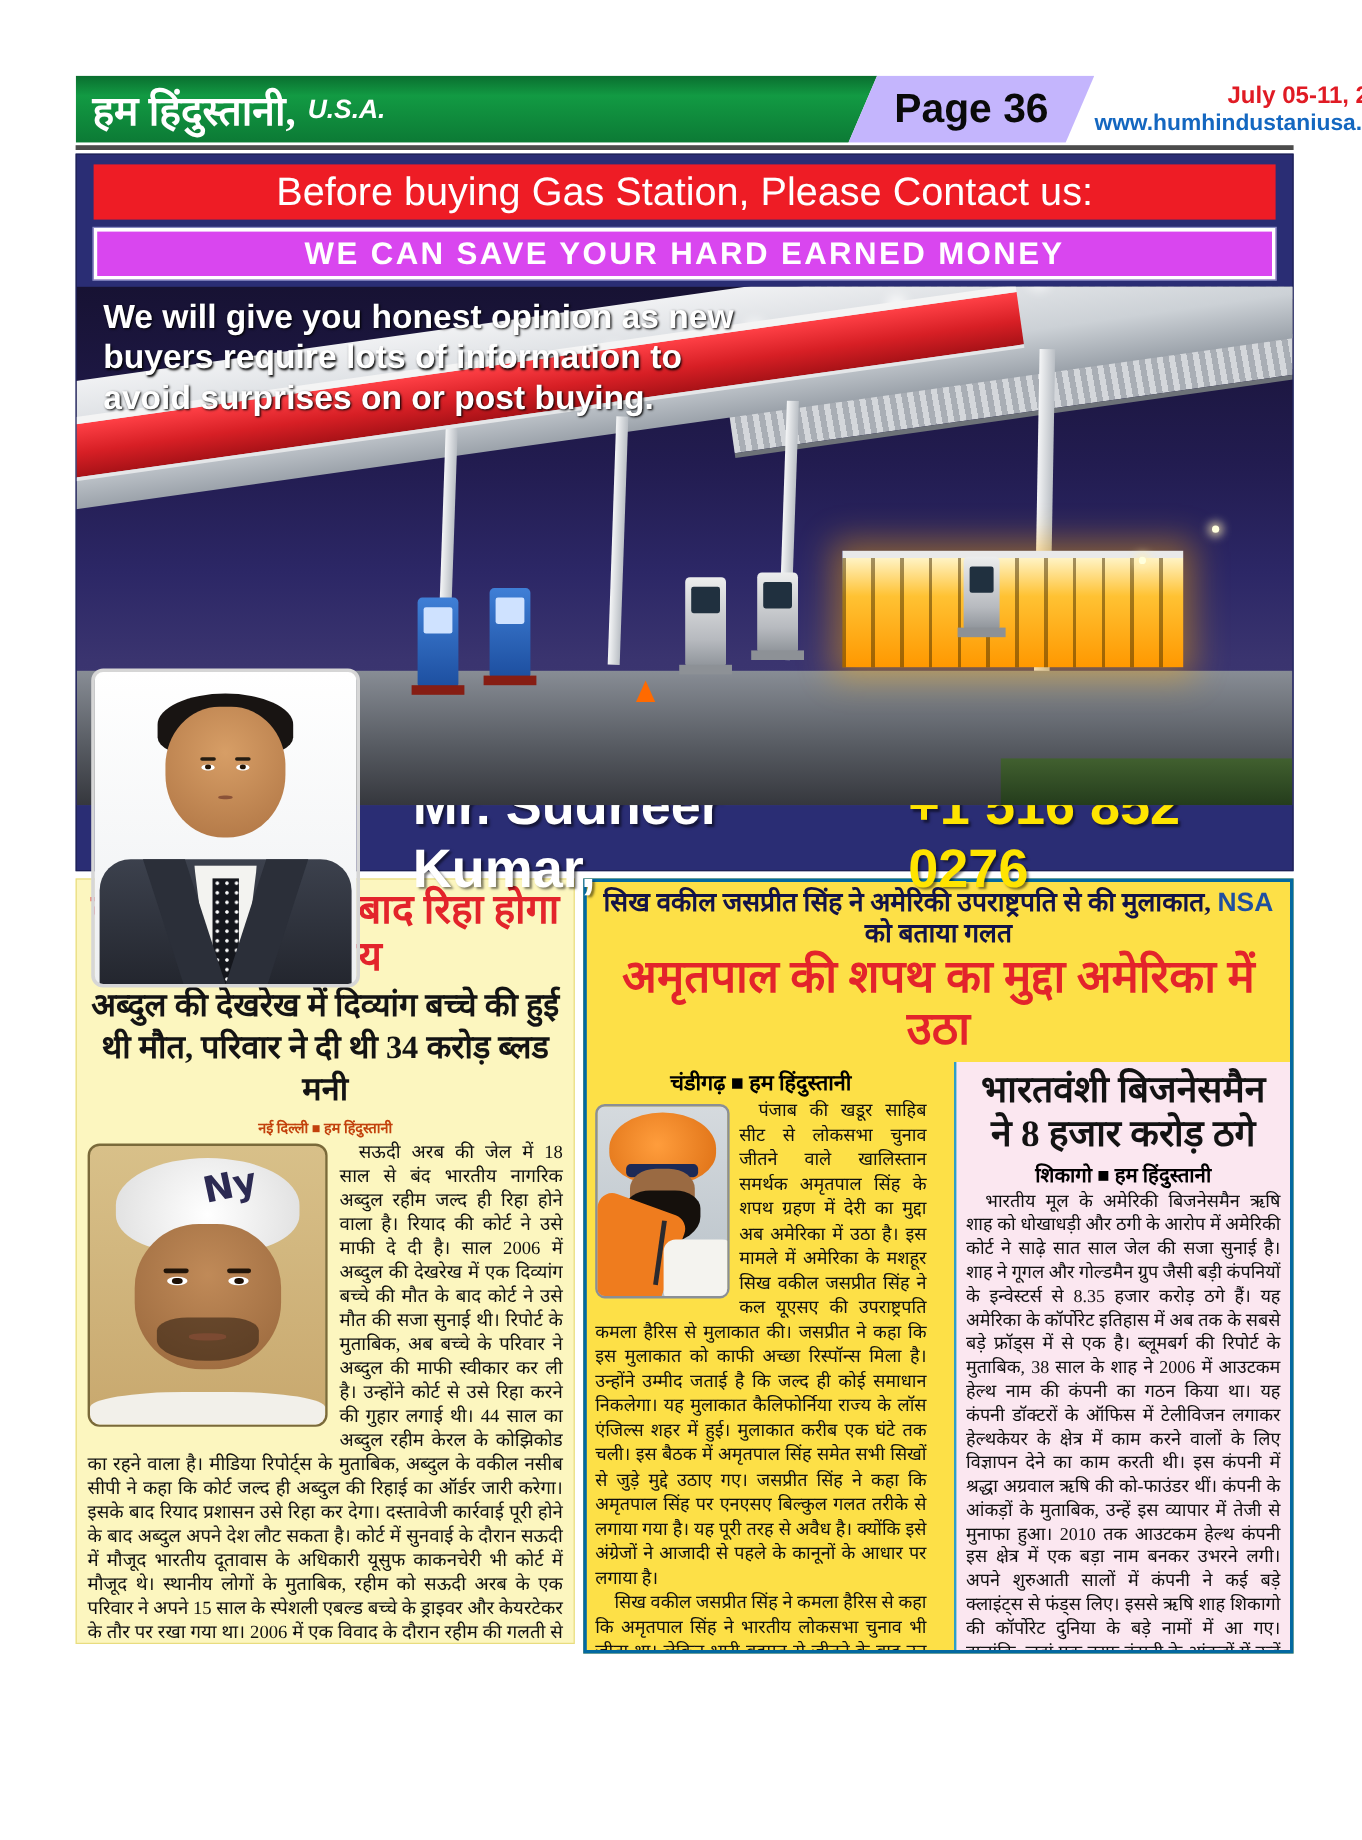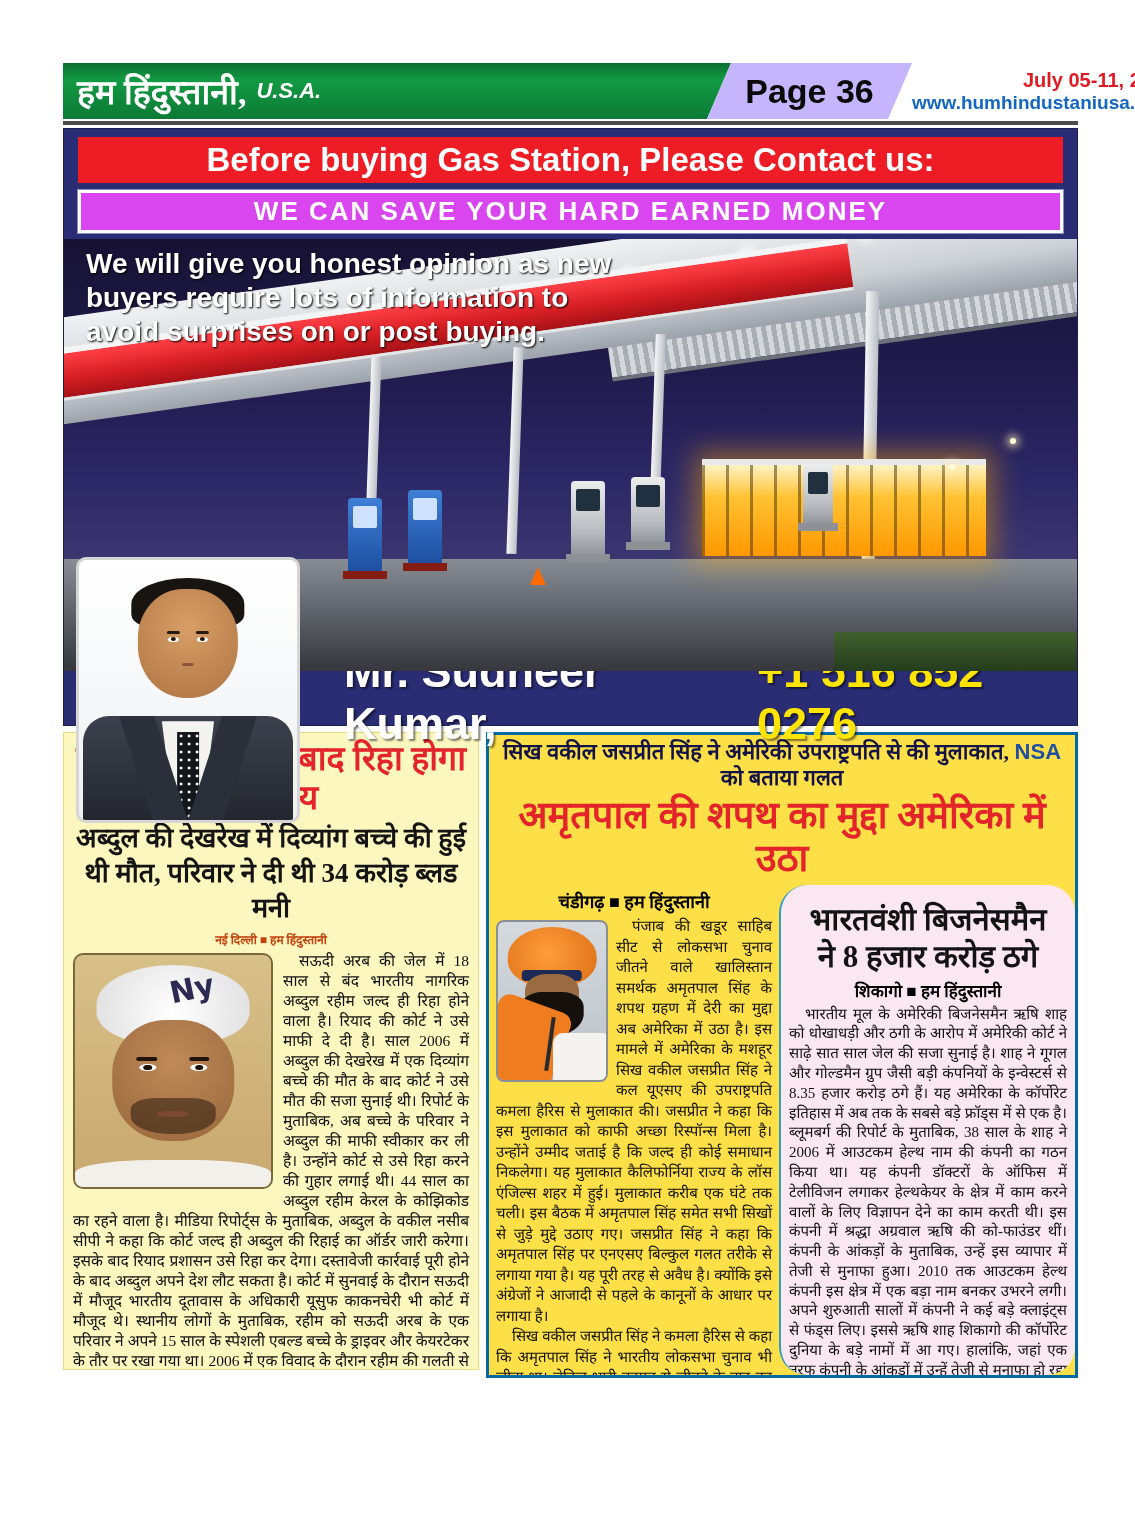--- a/index.html
+++ b/index.html
@@ -22,21 +22,21 @@
   .date-line{color:#e01b24;font-weight:bold;font-size:20px;font-family:"Liberation Sans",sans-serif;}
   .url-line{color:#1467c0;font-weight:bold;font-size:19px;font-family:"Liberation Sans",sans-serif;}
   .head-rule{height:4px;background:#4c4c4c;margin-top:2px;}
 
   
   .ad{position:relative;margin-top:3px;background:#2a2d74;border:1px solid #1d2055;
       font-family:"Liberation Sans",sans-serif;color:#fff;}
   .ad-title{ text-align:center;font-weight:bold;font-size:55px;line-height:1.07;padding-top:8px;
       text-shadow:2px 2px 2px rgba(0,0,0,.55);}
   .yellow{color:#ffe400;}
-  .ad-redbar{margin:8px 14px 0 14px;background:#ee1c25;color:#fff;font-weight:bold;font-size:33px;
+  .ad-redbar{margin:8px 14px 0 14px;background:#ee1c25;color:#fff;font-weight:normal;font-size:33px;
       text-align:center;padding:4px 0;}
   .ad-bluebar{margin:7px 14px 0 14px;background:#d946ef;border:3px solid #fff;outline:1px solid #8b8dc6;
       color:#fff;font-weight:bold;font-size:26px;letter-spacing:2px;text-align:center;padding:3px 0;}
   .ad-photo{position:relative;height:432px;margin-top:6px;overflow:hidden;
       background:linear-gradient(180deg,#171233 0%,#221c50 34%,#2c2766 55%,#3a346f 72%,#403a74 100%);}
   .pitch{position:absolute;left:22px;top:8px;width:640px;font-weight:bold;font-size:28px;line-height:1.22;
       color:#fff;text-shadow:1px 1px 2px #000;z-index:4;}
   .ad-contact{position:relative;height:54px;display:flex;align-items:center;
       padding-left:280px;font-weight:bold;font-size:45px;text-shadow:2px 2px 2px rgba(0,0,0,.5);}
   .phone{color:#ffe400;margin-left:14px;}
@@ -135,24 +135,24 @@
       background:rgba(40,26,14,.55);border-radius:30% 30% 48% 48%;}
   .ab-mouth{position:absolute;left:50%;bottom:20%;transform:translateX(-50%);width:26%;height:5%;
       background:#7c4a32;border-radius:40%;z-index:2;}
   .ab-shirt{position:absolute;left:0;bottom:-2%;width:100%;height:14%;background:#f2f0ea;border-radius:40% 40% 0 0;}
 
   .blue-box{flex:1;box-sizing:border-box;border:3px solid #0369a1;background:#fde047;height:646px;
       overflow:hidden;display:flex;flex-direction:column;}
   .sikh-tophead{font-weight:bold;font-size:22px;color:#131347;text-align:center;padding:4px 4px 0 4px;line-height:1.2;}
   .nsa{color:#1f4fa0;font-family:"Liberation Sans",sans-serif;}
   .sikh-mainhead{font-weight:bold;font-size:38px;color:#e3242b;text-align:center;line-height:1.15;padding:2px 2px 4px 2px;}
-  .cols{display:flex;flex:1;min-height:0;}
+  .cols{display:flex;flex:1;min-height:0;gap:16px;}
   .mid-col{flex:0 0 49.5%;box-sizing:border-box;padding:2px 7px 4px 7px;overflow:hidden;}
   .right-col{flex:1;box-sizing:border-box;background:#fbe7f0;border-left:2px solid #2f9ec6;
-      padding:16px 8px;overflow:hidden;border-radius:28px;}
+      padding:4px 8px;overflow:hidden;}
   .mid-dateline{font-weight:bold;font-size:18px;text-align:center;margin:2px 0 3px 0;}
   .mid-body{font-size:15px;line-height:20.5px;text-align:justify;color:#101010;}
   .mid-body p{margin:0;text-indent:16px;}
   .amrit-photo{float:left;width:108px;height:158px;margin:4px 8px 2px 0;border:2px solid #8a8f96;
       border-radius:8px;position:relative;overflow:hidden;background:linear-gradient(180deg,#d5dade,#b9c2c9);}
   .am-turban{position:absolute;left:50%;top:3%;transform:translateX(-50%);width:82%;height:38%;
       background:radial-gradient(circle at 45% 45%,#ff9d3c,#e2761a 85%);border-radius:50% 50% 44% 44%;}
   .am-band{position:absolute;left:50%;top:30%;transform:translateX(-50%);width:56%;height:7%;
       background:#1d2a56;border-radius:4px;}
   .am-face{position:absolute;left:50%;top:33%;transform:translateX(-50%);width:50%;height:26%;

